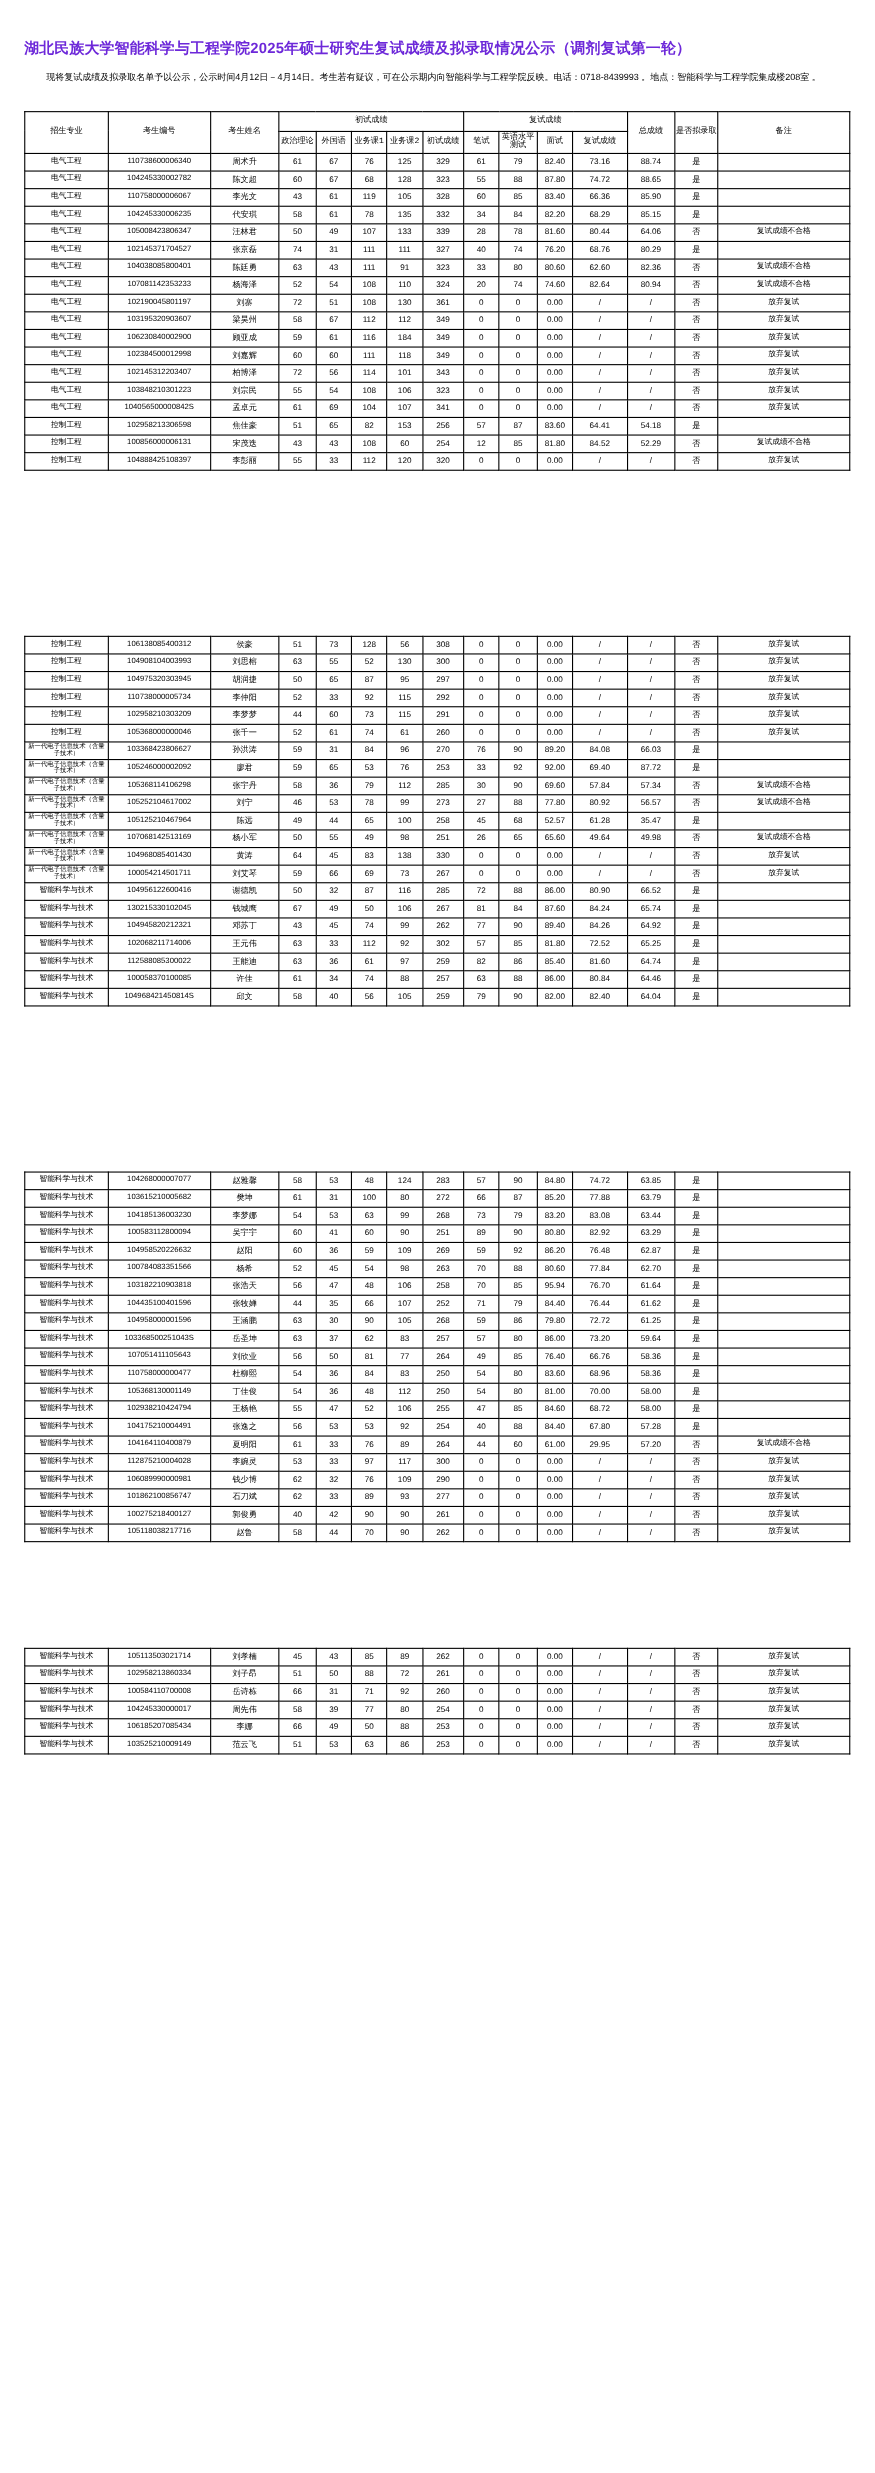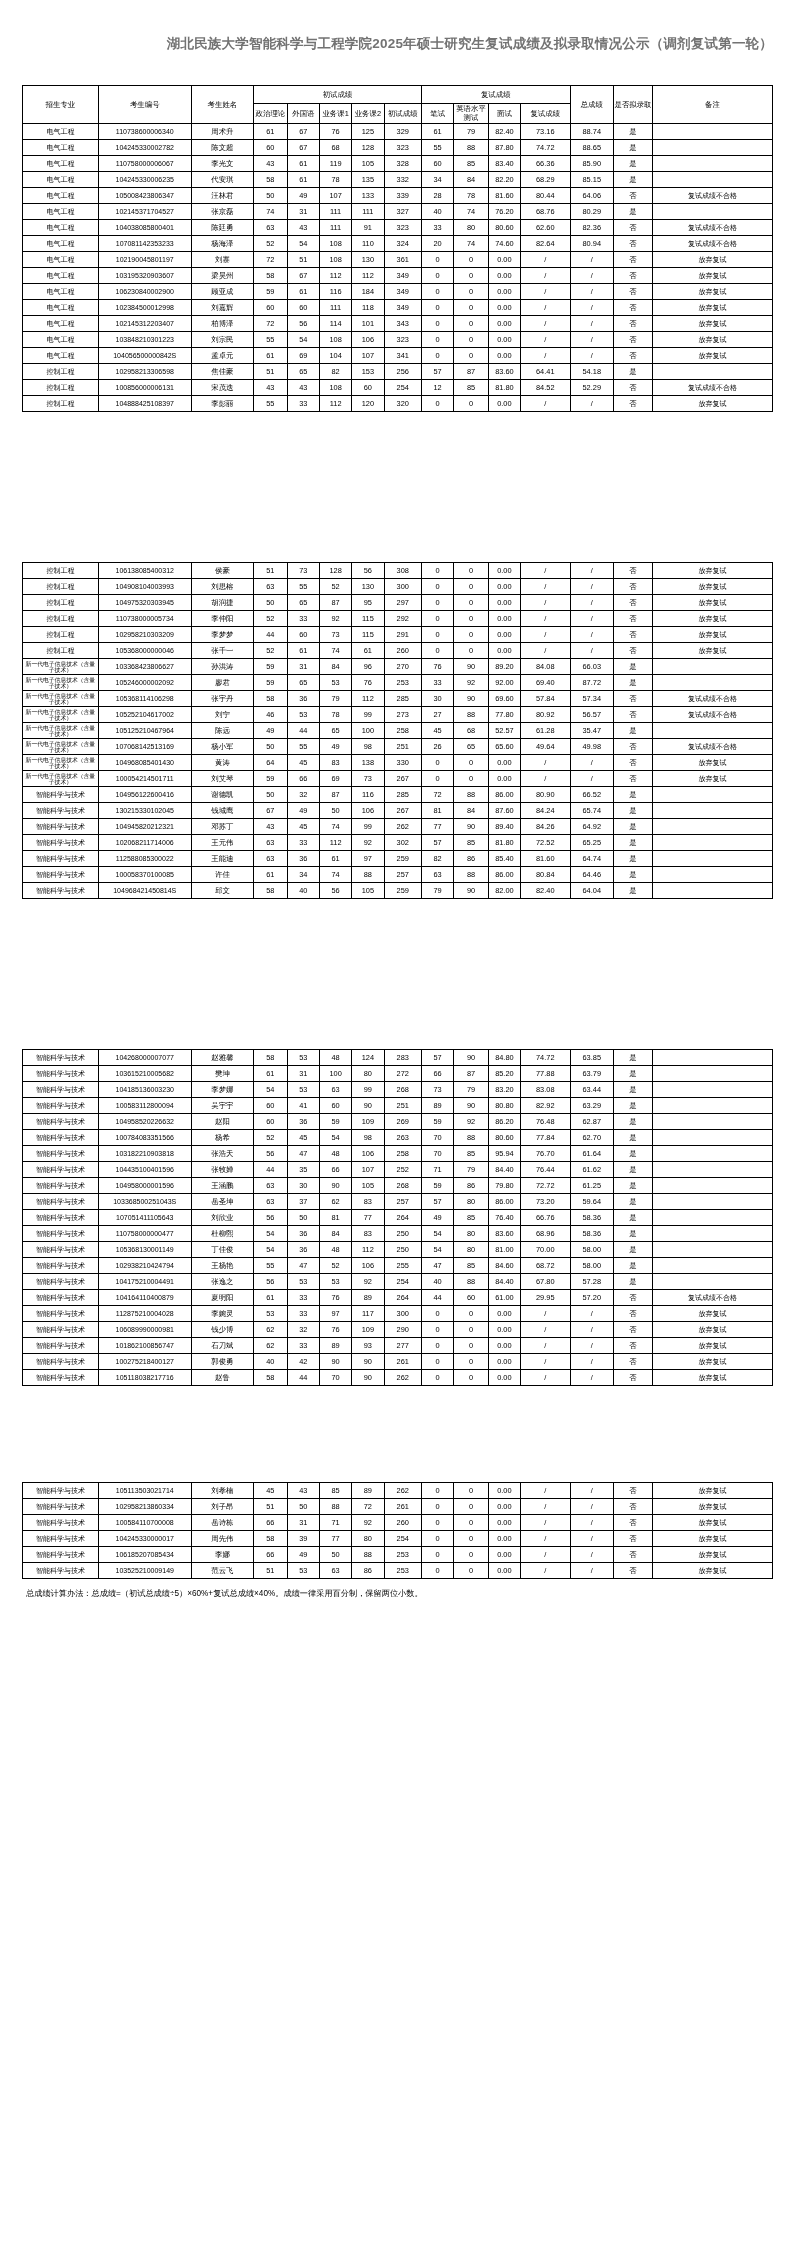--- a/index.html
+++ b/index.html
@@ -1,23 +1,23 @@
 <!DOCTYPE html>
 <html><head>
 <meta charset="utf-8">
 <style>
   html,body{margin:0;padding:0;background:#ffffff;}
   body{width:795px;font-family:"Liberation Sans","DejaVu Sans",sans-serif;color:#000;}
   .page{width:795px;box-sizing:border-box;padding:28px 22px 20px 22px;}
-  .title{text-align:right;font-size:13.5px;font-weight:bold;color:#737373;letter-spacing:.2px;line-height:1.5;margin:6px 0 10px 0;}
+  .title{text-align:left;font-size:13.5px;font-weight:bold;color:#6d28d9;letter-spacing:.2px;line-height:1.5;margin:6px 0 10px 0;}
   .intro{font-size:8.2px;line-height:1.6;text-indent:16px;margin:0 4px 2px 4px;text-align:justify;}
   .intro2{font-size:8.2px;line-height:1.6;text-indent:16px;margin:0 4px 8px 4px;}
   table{border-collapse:collapse;width:100%;table-layout:fixed;}
   th,td{border:1px solid #000;font-size:7.4px;text-align:center;vertical-align:middle;padding:1px 0;height:13px;line-height:1.15;}
-  th{font-weight:normal;}
+  th{font-weight:normal;font-family:Liberation Mono, monospace;}
   .hdr th{height:15px;}
   .spacer{height:150px;}
   .spacer-sm{height:96px;}
   .note{font-size:8.2px;line-height:1.6;margin:8px 4px 0 4px;}
   col.c0{width:10.1%}
   col.c1{width:12.4%}
   col.c2{width:8.3%}
   col.c3{width:4.5%}
   col.c4{width:4.3%}
   col.c5{width:4.3%}
@@ -35,20 +35,21 @@
   .nm{font-size:7.4px;}
   .rm{font-size:7.0px;}
 </style>
 </head>
 <body>
 
 <div class="page">
 
   <div class="title">湖北民族大学智能科学与工程学院2025年硕士研究生复试成绩及拟录取情况公示（调剂复试第一轮）</div>
 
+  <div class="intro">现将复试成绩及拟录取名单予以公示，公示时间4月12日－4月14日。考生若有疑议，可在公示期内向智能科学与工程学院反映。电话：0718-8439993 。地点：智能科学与工程学院集成楼208室 。</div>
   <div class="intro2">&nbsp;</div>
 
   <table>
     <colgroup>
       <col class="c0">
         <col class="c1">
         <col class="c2">
         <col class="c3">
         <col class="c4">
         <col class="c5">
@@ -1276,15 +1277,14 @@
           <td>0</td>
           <td>0.00</td>
           <td>/</td>
           <td>/</td>
           <td>否</td>
           <td class="rm">放弃复试</td>
         </tr>
       </tbody>
   </table>
 
-  <div class="note">总成绩计算办法：总成绩=（初试总成绩÷5）×60%+复试总成绩×40%。成绩一律采用百分制，保留两位小数。</div>
 
 </div>
 
 </body></html>

